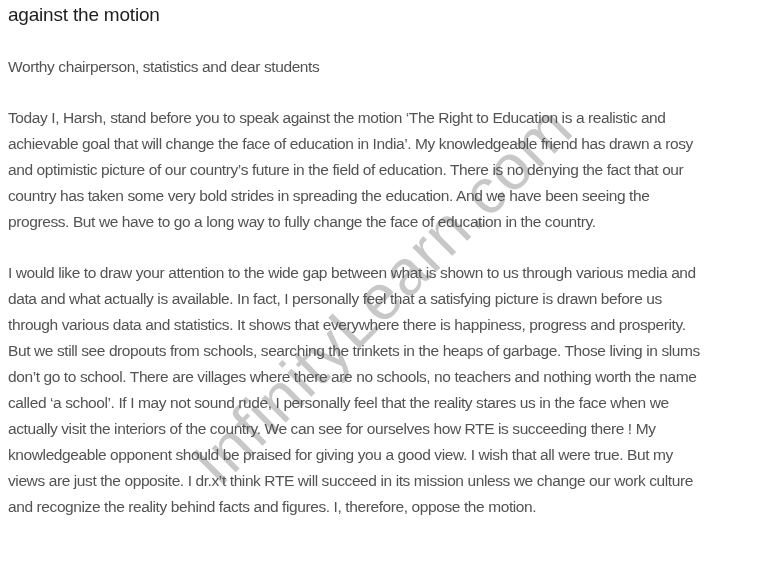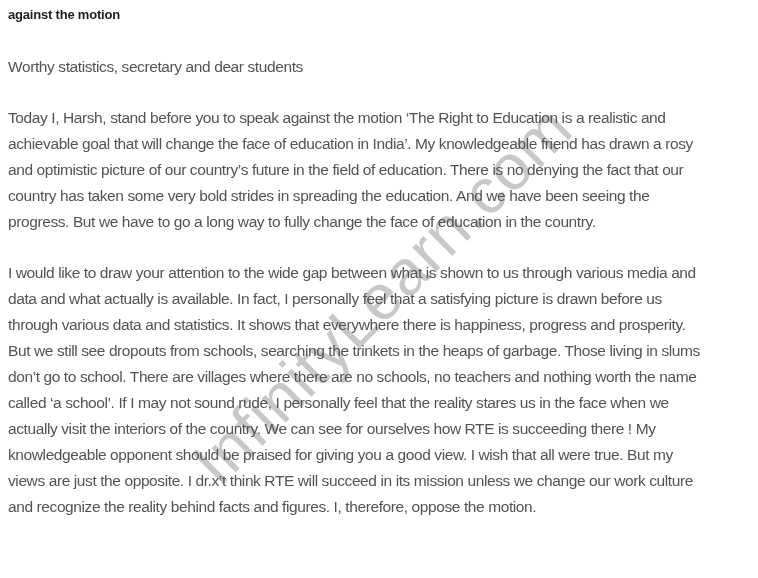--- a/index.html
+++ b/index.html
@@ -26,22 +26,22 @@
     white-space: nowrap;
     z-index: 0;
     user-select: none;
   }
   .content {
     position: relative;
     z-index: 1;
     padding: 2px 6px 0 8px;
   }
   .doc-heading {
-    font-size: 13px;
-    font-weight: bold;
+    font-size: 19px;
+    font-weight: normal;
     color: #1e1e1e;
     line-height: 26px;
     letter-spacing: -0.2px;
     margin: 0 0 26px 0;
   }
   .doc-para {
     font-size: 15.5px;
     color: #535353;
     line-height: 26px;
     letter-spacing: -0.4px;
@@ -51,21 +51,21 @@
   }
 </style>
 </head>
 <body>
 
 <div class="watermark">InfinityLearn.com</div>
 
 <main class="content">
   <h1 class="doc-heading">against the motion</h1>
 
-  <p class="doc-para">Worthy statistics, secretary and dear students</p>
+  <p class="doc-para">Worthy chairperson, statistics and dear students</p>
 
   <p class="doc-para">Today I, Harsh, stand before you to speak against the motion ‘The Right to Education is a realistic and
 achievable goal that will change the face of education in India’. My knowledgeable friend has drawn a rosy
 and optimistic picture of our country’s future in the field of education. There is no denying the fact that our
 country has taken some very bold strides in spreading the education. And we have been seeing the
 progress. But we have to go a long way to fully change the face of education in the country.</p>
 
   <p class="doc-para">I would like to draw your attention to the wide gap between what is shown to us through various media and
 data and what actually is available. In fact, I personally feel that a satisfying picture is drawn before us
 through various data and statistics. It shows that everywhere there is happiness, progress and prosperity.

